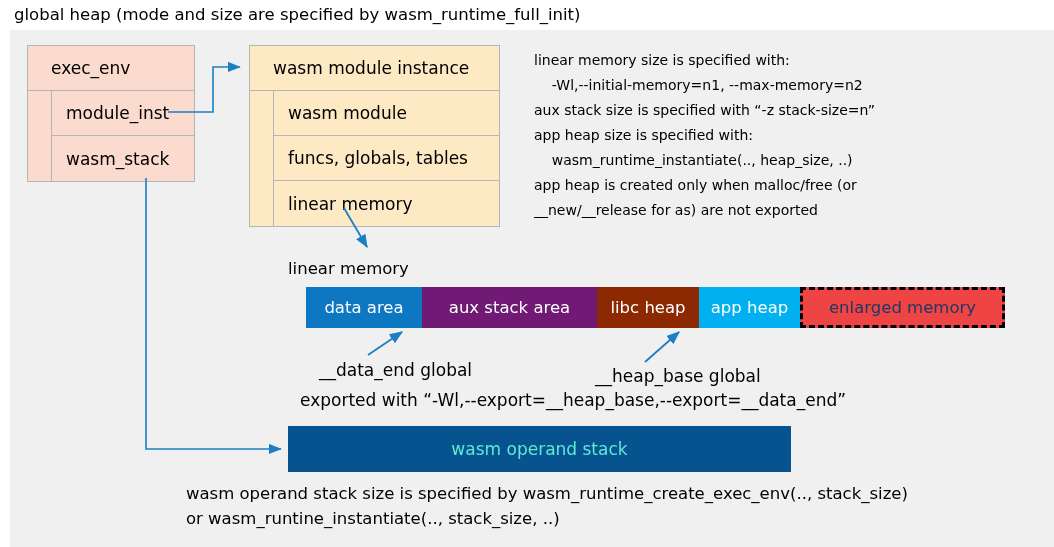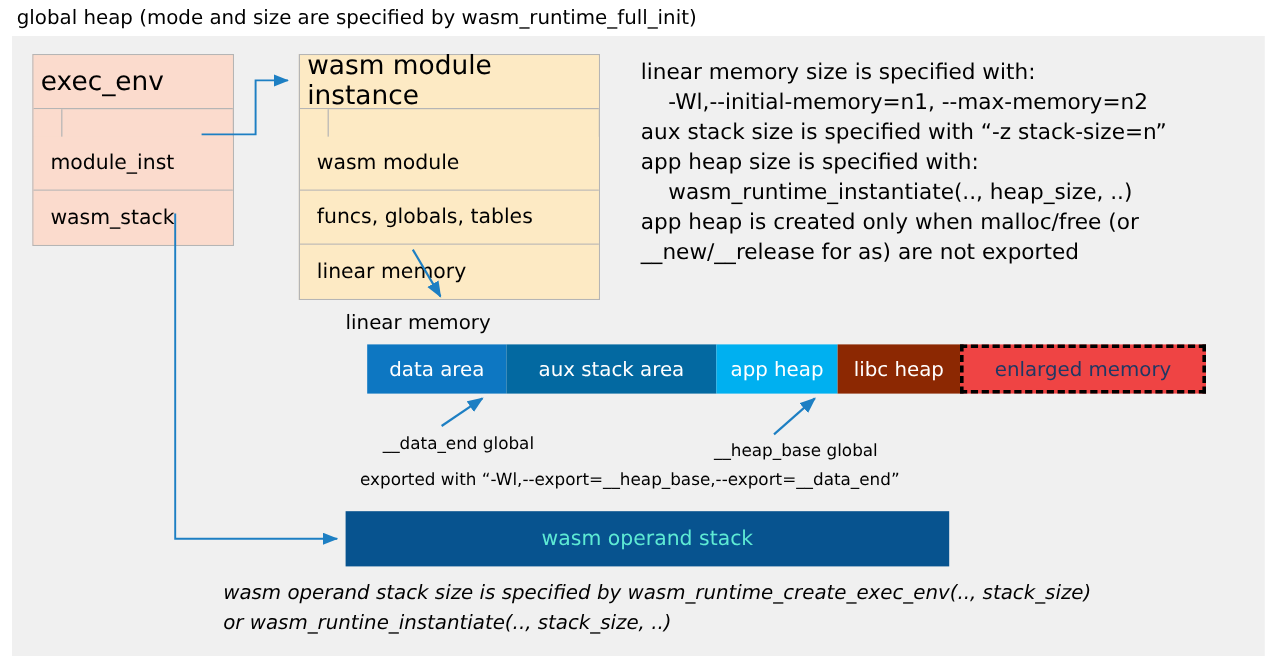--- a/index.html
+++ b/index.html
@@ -48,27 +48,27 @@
   .struct {
     position: absolute;
     box-sizing: border-box;
     border: 1px solid #b5b5b5;
   }
   .struct .hdr {
     box-sizing: border-box;
     height: 45px;
     display: flex;
     align-items: center;
-    padding-left: 6px;
-    font-size: 22px;
+    padding-left: 23px;
+    font-size: 17px;
     border-bottom: 1px solid #b5b5b5;
   }
   .struct .body {
     display: flex;
-    flex-direction: column;
+    flex-direction: row;
   }
   .struct .gutter {
     width: 23px;
     flex: 0 0 23px;
     border-right: 1px solid #b5b5b5;
   }
   .struct .rows {
     flex: 1 1 auto;
     display: flex;
     flex-direction: column;
@@ -105,21 +105,21 @@
   #wasm-module-instance-box .hdr,
   #wasm-module-instance-box .row,
   #wasm-module-instance-box .gutter { background: #fdeac4; }
 
   
   .desc-right {
     position: absolute;
     left: 534px;
     top: 48px;
     width: 500px;
-    font-size: 18px;
+    font-size: 14px;
     line-height: 25px;
     white-space: pre;
   }
 
   
   .lm-caption {
     position: absolute;
     left: 288px;
     top: 258px;
     font-size: 16.5px;
@@ -148,21 +148,21 @@
   }
   .seg.dashed {
     background: #f0f0f0;
     color: #1f3864;
     border: 3px dashed #000000;
   }
 
   
   .ann {
     position: absolute;
-    font-size: 14px;
+    font-size: 17px;
     line-height: 24px;
     white-space: nowrap;
   }
   #ann-data-end { left: 319px; top: 358px; }
   #ann-heap-base { left: 595px; top: 364px; }
   #ann-exported { left: 300px; top: 388px; }
 
   
   #operand-stack-box {
     position: absolute;
@@ -179,21 +179,20 @@
   }
 
   
   #bottom-caption {
     position: absolute;
     left: 186px;
     top: 481px;
     font-size: 16.5px;
     line-height: 25px;
     white-space: pre;
-    font-style: italic;
   }
 
   
   #arrow-layer {
     position: absolute;
     left: 0; top: 0;
     width: 1054px;
     height: 547px;
     pointer-events: none;
   }
@@ -235,23 +234,23 @@
 aux stack size is specified with “-z stack-size=n”
 app heap size is specified with:
     wasm_runtime_instantiate(.., heap_size, ..)
 app heap is created only when malloc/free (or
 __new/__release for as) are not exported</div>
 
   <div class="lm-caption">linear memory</div>
 
   <div id="memory-bar" style="width: 699px;">
     <div class="seg" style="width: 116px; background: rgb(13, 119, 194);">data area</div>
-    <div class="seg" style="width: 175px; background: #0369a1;">aux stack area</div>
+    <div class="seg" style="width: 175px; background: #701a75;">aux stack area</div>
+    <div class="seg" style="width: 102px; background: rgb(140, 40, 2);">libc heap</div>
     <div class="seg" style="width: 101px; background: rgb(0, 176, 240);">app heap</div>
-    <div class="seg" style="width: 102px; background: rgb(140, 40, 2);">libc heap</div>
     <div class="seg dashed" style="width: 205px; background: #ef4444;">enlarged memory</div>
   </div>
 
   <div class="ann" id="ann-data-end">__data_end global</div>
   <div class="ann" id="ann-heap-base">__heap_base global</div>
   <div class="ann" id="ann-exported">exported with “-Wl,--export=__heap_base,--export=__data_end”</div>
 
   <div id="operand-stack-box">wasm operand stack</div>
   <div id="bottom-caption">wasm operand stack size is specified by wasm_runtime_create_exec_env(.., stack_size)
 or wasm_runtine_instantiate(.., stack_size, ..)</div>

